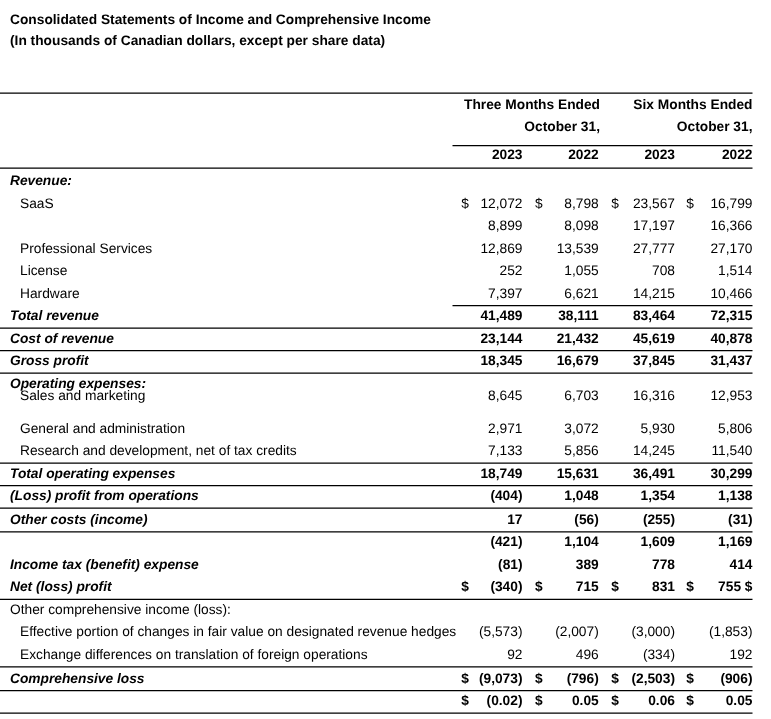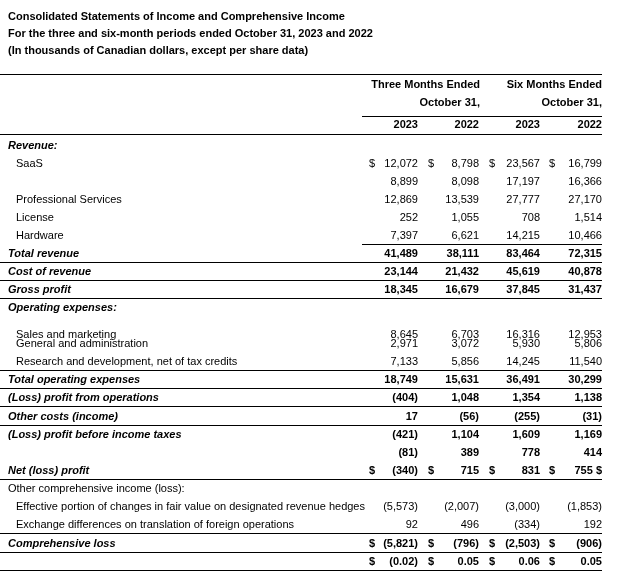--- a/index.html
+++ b/index.html
@@ -21,21 +21,20 @@
   .c2 { right:calc(617px - 479px); }
   .c3 { right:calc(617px - 540px); }
   .c4 { right:calc(617px - 602px); }
   .d1 { left:369px; } .d2 { left:428px; } .d3 { left:489px; } .d4 { left:549px; }
 </style>
 </head>
 <body>
 
 <div class="title">
   <div>Consolidated Statements of Income and Comprehensive Income</div>
-  <div>For the three and six-month periods ended October 31, 2023 and 2022</div>
   <div>(In thousands of Canadian dollars, except per share data)</div>
 </div>
 
 <div class="hline" style="left:0;top:74px;width:602px;"></div>
 <div class="hline" style="left:362px;top:116px;width:240px;"></div>
 <div class="hline" style="left:0;top:134px;width:602px;"></div>
 
 <div class="hdr" style="right:calc(617px - 480px);top:78px;">Three Months Ended</div>
 <div class="hdr" style="right:calc(617px - 602px);top:78px;">Six Months Ended</div>
 <div class="hdr" style="right:calc(617px - 480px);top:96px;">October 31,</div>
@@ -112,21 +111,21 @@
       <span class="cell c3 bold">37,845</span>
       <span class="cell c4 bold">31,437</span>
     </div>
     <div class="row" style="top: 298px;">
       <span class="lbl noind bold">Operating expenses:</span>
       <span class="cell c1 bold"></span>
       <span class="cell c2 bold"></span>
       <span class="cell c3 bold"></span>
       <span class="cell c4 bold"></span>
     </div>
-    <div class="row" style="top: 325px;">
+    <div class="row" style="top: 308px;">
       <span class="lbl ind">Sales and marketing</span>
       <span class="cell c1">8,645</span>
       <span class="cell c2">6,703</span>
       <span class="cell c3">16,316</span>
       <span class="cell c4">12,953</span>
     </div>
     <div class="row" style="top: 334px;">
       <span class="lbl ind">General and administration</span>
       <span class="cell c1">2,971</span>
       <span class="cell c2">3,072</span>
@@ -155,27 +154,27 @@
       <span class="cell c4 bold">1,138</span>
     </div>
     <div class="row" style="top: 407px;">
       <span class="lbl noind bold">Other costs (income)</span>
       <span class="cell c1 bold">17</span>
       <span class="cell c2 bold">(56)</span>
       <span class="cell c3 bold">(255)</span>
       <span class="cell c4 bold">(31)</span>
     </div>
     <div class="row" style="top: 425px;">
-      <span class="lbl noind bold">(Loss) profit before income taxes</span>
       <span class="cell c1 bold">(421)</span>
       <span class="cell c2 bold">1,104</span>
       <span class="cell c3 bold">1,609</span>
       <span class="cell c4 bold">1,169</span>
     </div>
     <div class="row" style="top: 443px;">
+      <span class="lbl noind bold">Income tax (benefit) expense</span>
       <span class="cell c1 bold">(81)</span>
       <span class="cell c2 bold">389</span>
       <span class="cell c3 bold">778</span>
       <span class="cell c4 bold">414</span>
     </div>
     <div class="row" style="top: 461px;">
       <span class="lbl noind bold">Net (loss) profit</span>
       <span class="cell c1 bold">(340)</span>
       <span class="dol d1 bold">$</span>
       <span class="cell c2 bold">715</span>
@@ -201,21 +200,21 @@
     </div>
     <div class="row" style="top: 515px;">
       <span class="lbl ind">Exchange differences on translation of foreign operations</span>
       <span class="cell c1">92</span>
       <span class="cell c2">496</span>
       <span class="cell c3">(334)</span>
       <span class="cell c4">192</span>
     </div>
     <div class="row" style="top: 534px;">
       <span class="lbl noind bold">Comprehensive loss</span>
-      <span class="cell c1 bold">(5,821)</span>
+      <span class="cell c1 bold">(9,073)</span>
       <span class="dol d1 bold">$</span>
       <span class="cell c2 bold">(796)</span>
       <span class="dol d2 bold">$</span>
       <span class="cell c3 bold">(2,503)</span>
       <span class="dol d3 bold">$</span>
       <span class="cell c4 bold">(906)</span>
       <span class="dol d4 bold">$</span>
     </div>
     <div class="row" style="top: 552px;">
       <span class="cell c1 bold">(0.02)</span>

